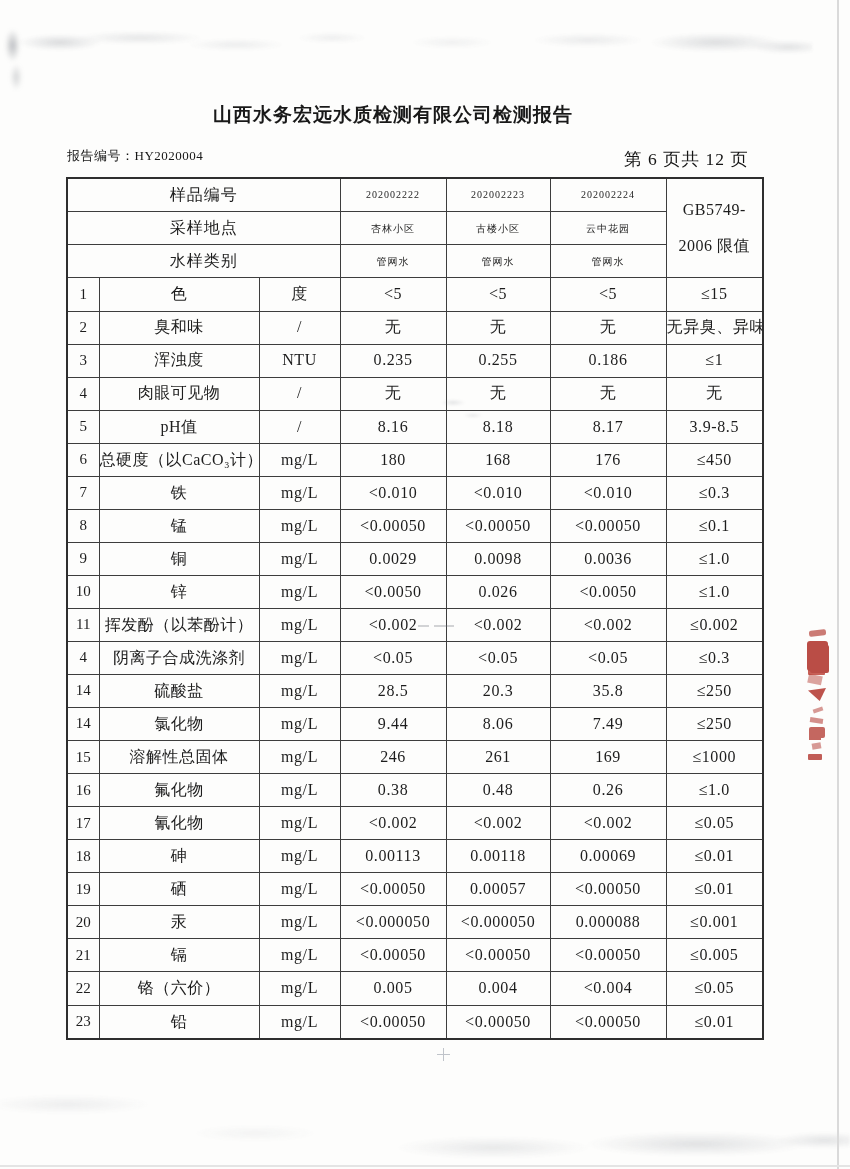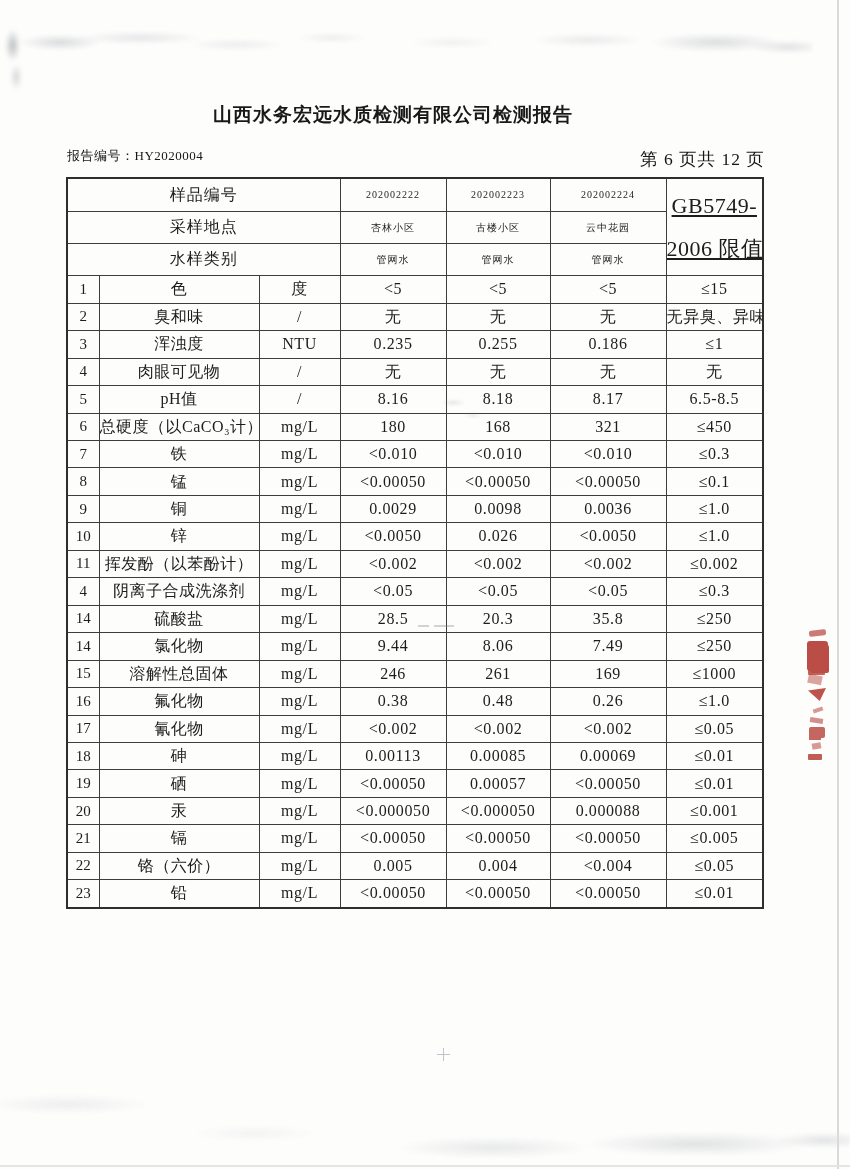--- a/index.html
+++ b/index.html
@@ -13,37 +13,37 @@
   
   .title{
     position:absolute;top:102px;left:0;right:64px;text-align:center;
     font-family:"Liberation Sans", sans-serif;
     font-weight:bold;font-size:19px;letter-spacing:1px;color:#191919;
   }
   .meta-report{
     position:absolute;left:67px;top:147px;font-size:13px;color:#161616;letter-spacing:.5px;text-align:center;
   }
   .meta-page{
-    position:absolute;left:624px;top:147px;font-size:17.5px;color:#161616;letter-spacing:1px;margin-left:16px;
+    position:absolute;left:624px;top:147px;font-size:17.5px;color:#161616;letter-spacing:1px;
   }
 
   
   table.results{
-    position:absolute;left:66px;top:177px;width:696px;height:732px;
+    position:absolute;left:66px;top:177px;width:696px;height:863px;
     border-collapse:collapse;table-layout:fixed;
     font-size:16px;color:#1d1d1d;
     border:2px solid #2e2e2e;
   }
   table.results td{
     border:1px solid #3d3d3d;text-align:center;vertical-align:middle;
     padding:0;line-height:1.15;overflow:hidden;white-space:nowrap;
   }
   td.hlabel{letter-spacing:1px;}
   td.hval{letter-spacing:1px;font-size:10px;margin-top:12px;}
-  td.limith{font-size:22px;letter-spacing:.5px;text-decoration:underline;}
+  td.limith{font-size:16px;letter-spacing:.5px;}
   td.limith .l1{margin-bottom:17px;}
   td.name-cell{text-align:left;padding-left:9px;letter-spacing:.5px;}
   td.num-cell{font-size:15px;}
   td.val-cell,td.unit-cell,td.limit-cell{letter-spacing:.6px;}
 
   
   .stamp{position:absolute;left:801px;top:628px;width:40px;height:140px;filter:blur(.4px);}
   .stamp div{position:absolute;background:#b1352d;}
   .st1{left:8px;top:2px;width:17px;height:6px;opacity:.65;border-radius:2px;transform:rotate(-6deg);}
   .st2{left:6px;top:13px;width:21px;height:30px;opacity:.88;border-radius:3px;
@@ -186,29 +186,29 @@
           <td class="val-cell">无</td>
           <td class="limit-cell">无</td>
         </tr>
         <tr>
           <td class="num-cell">5</td>
           <td class="name-cell">pH值</td>
           <td class="unit-cell">/</td>
           <td class="val-cell">8.16</td>
           <td class="val-cell">8.18</td>
           <td class="val-cell">8.17</td>
-          <td class="limit-cell">6.5-8.5</td>
+          <td class="limit-cell">3.9-8.5</td>
         </tr>
         <tr>
           <td class="num-cell">6</td>
           <td class="name-cell">总硬度（以CaCO₃计）</td>
           <td class="unit-cell">mg/L</td>
           <td class="val-cell">180</td>
           <td class="val-cell">168</td>
-          <td class="val-cell">321</td>
+          <td class="val-cell">176</td>
           <td class="limit-cell">≤450</td>
         </tr>
         <tr>
           <td class="num-cell">7</td>
           <td class="name-cell">铁</td>
           <td class="unit-cell">mg/L</td>
           <td class="val-cell">&lt;0.010</td>
           <td class="val-cell">&lt;0.010</td>
           <td class="val-cell">&lt;0.010</td>
           <td class="limit-cell">≤0.3</td>
@@ -301,21 +301,21 @@
           <td class="val-cell">&lt;0.002</td>
           <td class="val-cell">&lt;0.002</td>
           <td class="val-cell">&lt;0.002</td>
           <td class="limit-cell">≤0.05</td>
         </tr>
         <tr>
           <td class="num-cell">18</td>
           <td class="name-cell">砷</td>
           <td class="unit-cell">mg/L</td>
           <td class="val-cell">0.00113</td>
-          <td class="val-cell">0.00085</td>
+          <td class="val-cell">0.00118</td>
           <td class="val-cell">0.00069</td>
           <td class="limit-cell">≤0.01</td>
         </tr>
         <tr>
           <td class="num-cell">19</td>
           <td class="name-cell">硒</td>
           <td class="unit-cell">mg/L</td>
           <td class="val-cell">&lt;0.00050</td>
           <td class="val-cell">0.00057</td>
           <td class="val-cell">&lt;0.00050</td>

